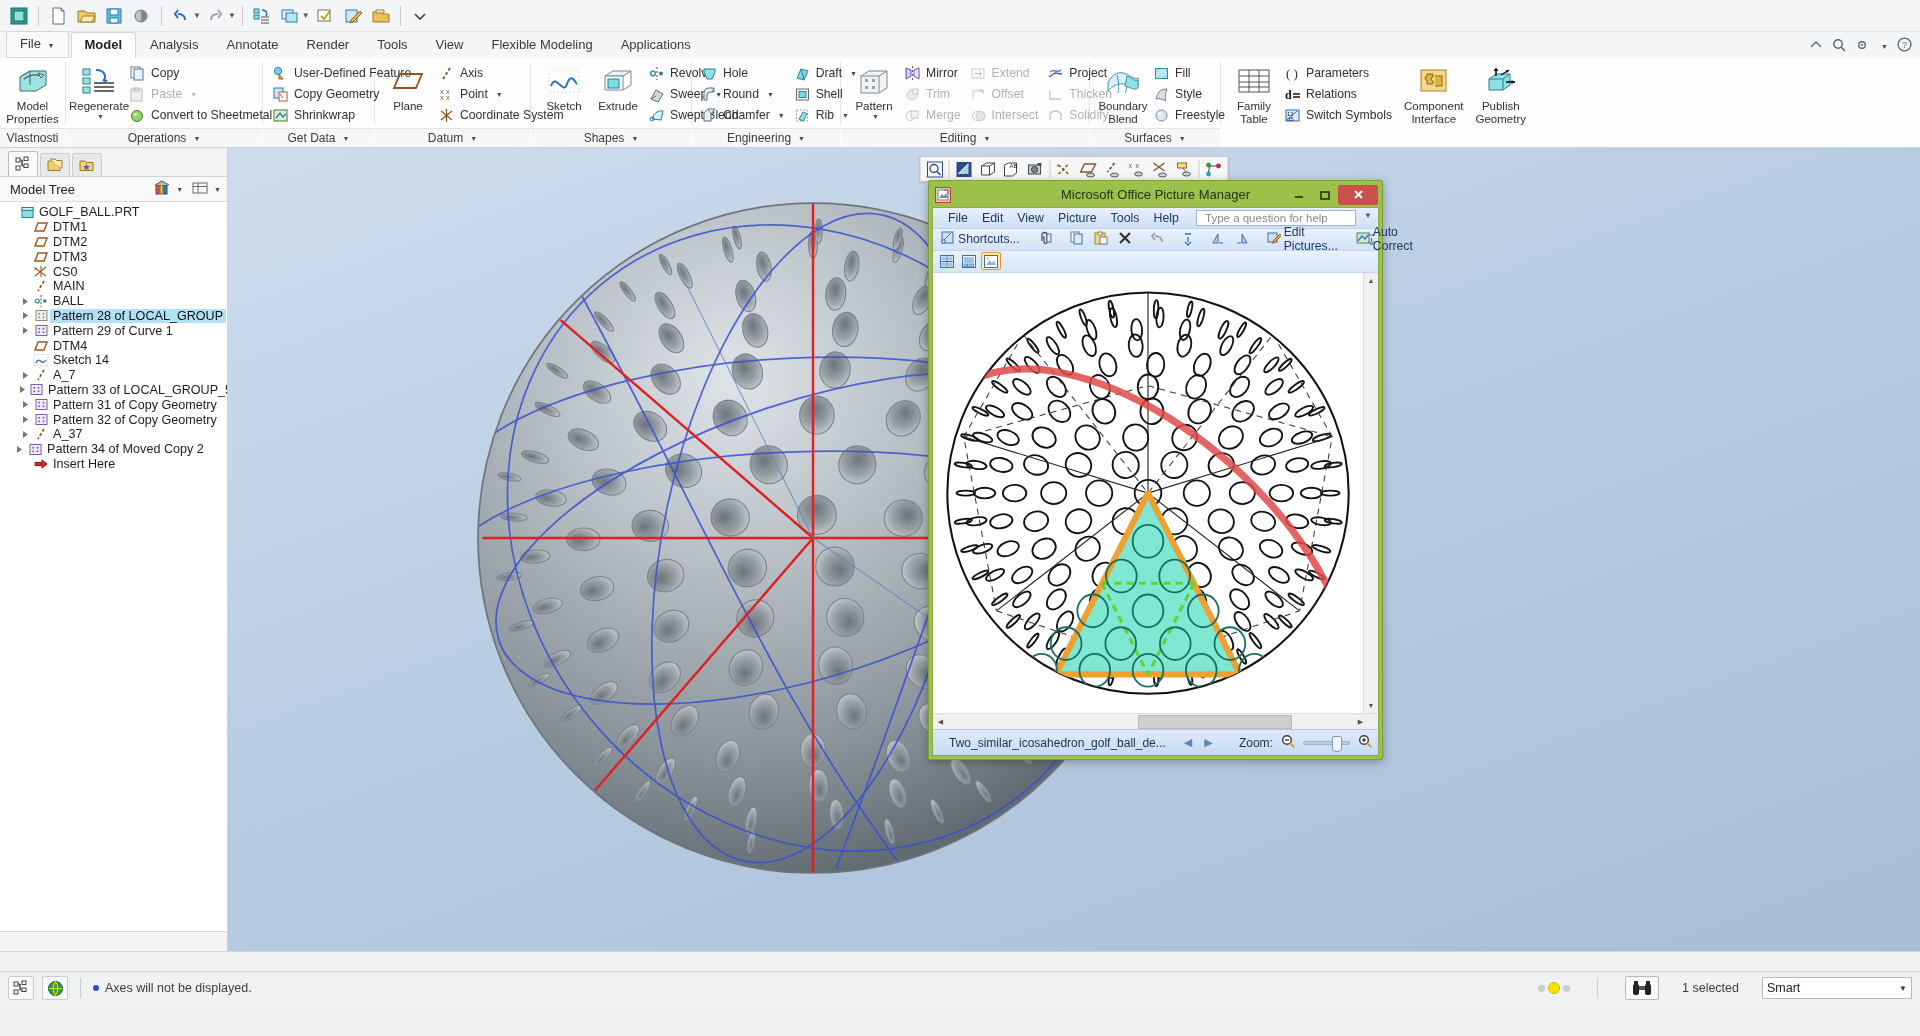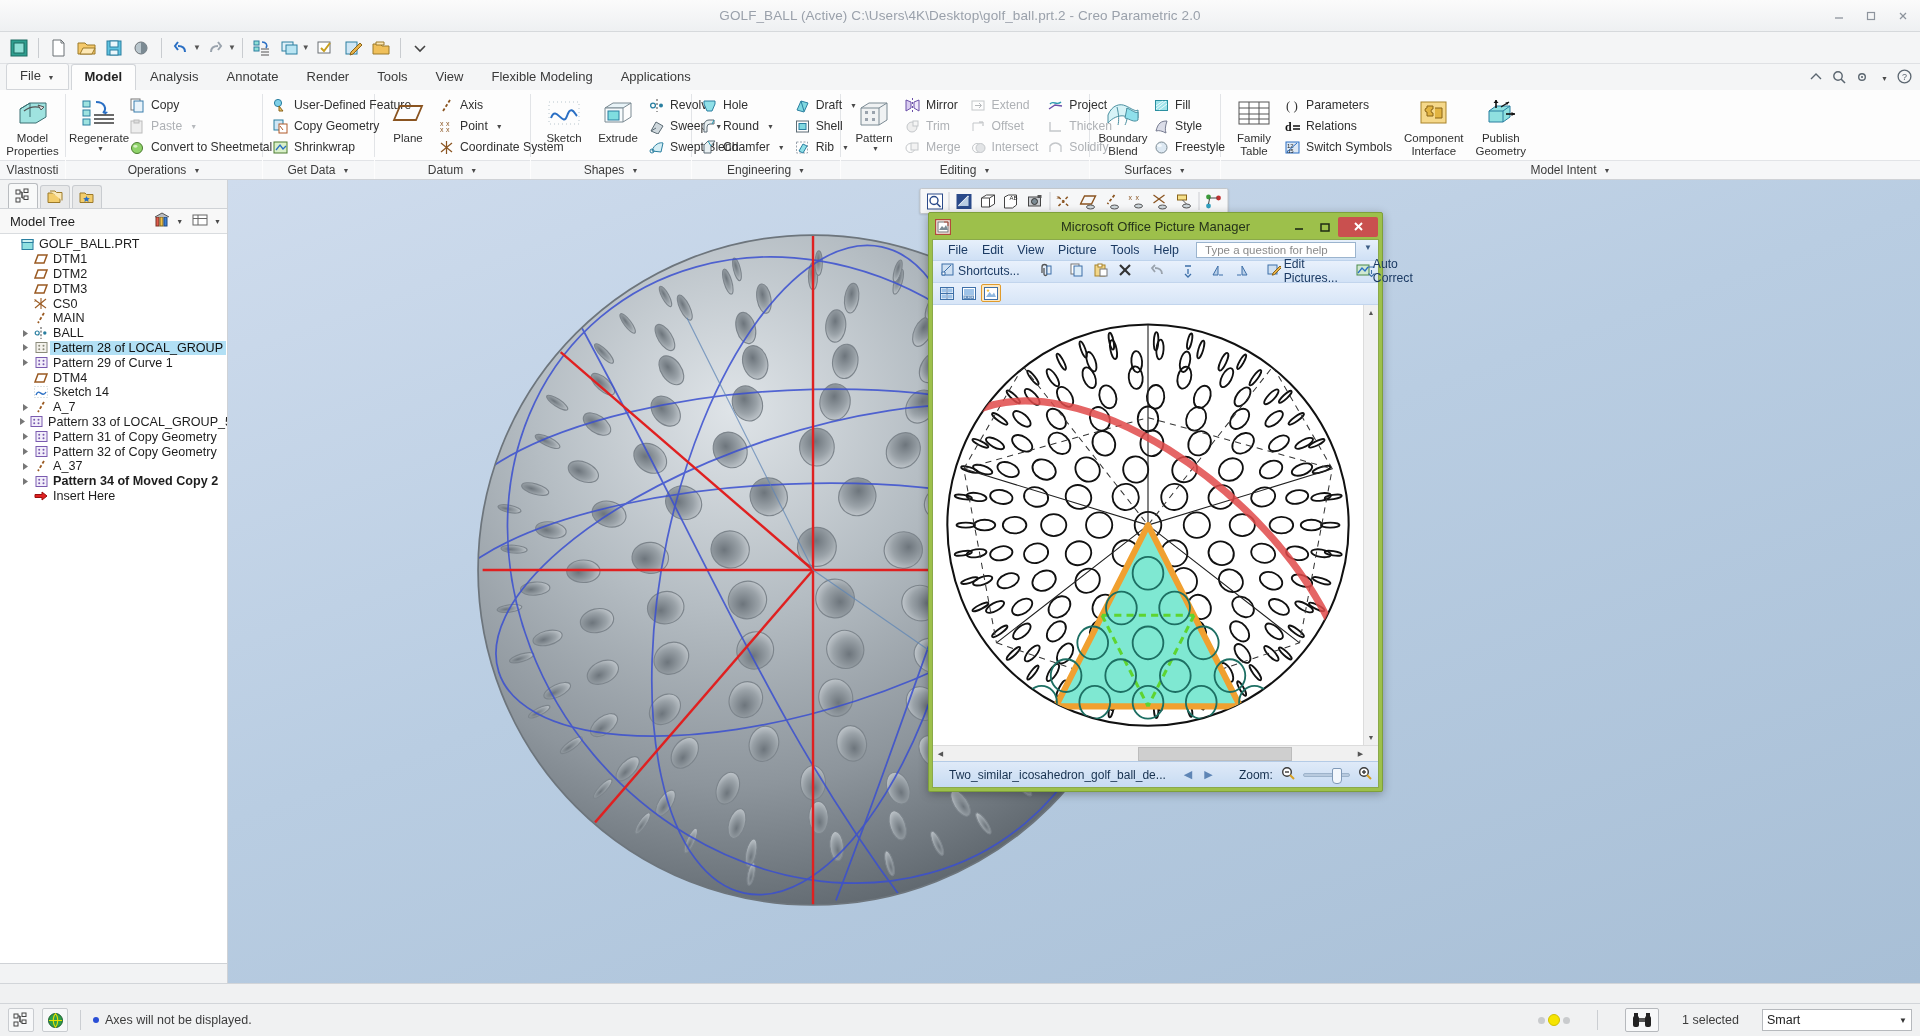--- a/index.html
+++ b/index.html
@@ -184,41 +184,20 @@
                justify-content:space-between; }
   .smart-sel .cv { font-size:8px; color:#333; }
   .binoc { width:34px; height:24px; border:1px solid #b6b9bd; background:#f7f8f9;
            display:flex; align-items:center; justify-content:center; border-radius:2px;}
 </style>
 </head>
 <body>
 
 <div class="app">
 
-  <div class="titlebar">
-    <div class="title-text">GOLF_BALL (Active) C:\Users\4K\Desktop\golf_ball.prt.2 - Creo Parametric 2.0</div>
-    <div class="win-btns">
-      <div class="win-btn">
-        <svg width="12" height="12">
-            <line x1="2" y1="8" x2="10" y2="8" stroke="#8d949d" stroke-width="1.3"></line>
-          </svg>
-      </div>
-      <div class="win-btn">
-        <svg width="12" height="12">
-            <rect x="2.5" y="2.5" width="7" height="7" fill="none" stroke="#8d949d" stroke-width="1.2"></rect>
-          </svg>
-      </div>
-      <div class="win-btn">
-        <svg width="12" height="12">
-            <line x1="3" y1="3" x2="9" y2="9" stroke="#8d949d" stroke-width="1.3"></line>
-            <line x1="9" y1="3" x2="3" y2="9" stroke="#8d949d" stroke-width="1.3"></line>
-          </svg>
-      </div>
-    </div>
-  </div>
 
   <div class="qat">
     <div class="qat-btn">
       <svg width="18" height="18">
           <rect x="1" y="1" width="16" height="16" fill="#2f9e8f" stroke="#1c6b60"></rect>
           <rect x="4" y="4" width="10" height="10" fill="#8fe0d6"></rect>
           <rect x="4" y="4" width="10" height="10" fill="none" stroke="#1c6b60"></rect>
         </svg>
     </div>
     <div class="qat-sep"></div>
@@ -865,24 +844,20 @@
                 <path d="M12 1l-2.5 3h5z" fill="#111"></path>
                 <line x1="17" y1="8" x2="25" y2="3" stroke="#111" stroke-width="1.4"></line>
                 <path d="M25 3l-3.6.4 1.6 2.6z" fill="#111"></path>
                 <line x1="22" y1="15" x2="31" y2="15" stroke="#111" stroke-width="1.6"></line>
                 <path d="M31 15l-3.5-2v4z" fill="#111"></path>
               </svg>
           </div>
           <div class="lb">Publish<br>Geometry</div>
         </div>
       </div>
-      <div class="grp-foot">
-        <span>Model Intent</span>
-        <span class="caret">▼</span>
-      </div>
     </div>
 
   </div>
 
   <div class="main">
 
     <div class="nav">
       <div class="nav-tabs">
         <div class="nav-tab active">
           <svg width="16" height="16">
@@ -1126,21 +1101,21 @@
                 <path d="M2 1l5 3.5L2 8z" fill="#777"></path>
               </svg>
             </span>
             <span class="tic">
               <svg width="12" height="12">
                 <line x1="9" y1="1" x2="3" y2="11" stroke="#9a5a22" stroke-width="1.8" stroke-dasharray="3,2"></line>
               </svg>
             </span>
             <span class="tlb">A_37</span>
           </div>
-          <div class="trow" style="padding-left: 18px; font-weight: bold;">
+          <div class="trow" style="padding-left: 12px;">
             <span class="texp">
               <svg width="9" height="9">
                 <path d="M2 1l5 3.5L2 8z" fill="#777"></path>
               </svg>
             </span>
             <span class="tic">
               <svg width="13" height="13">
                 <rect x="1" y="1.5" width="11" height="10" fill="#f2eefa" stroke="#7a5ab0"></rect>
                 <circle cx="4.2" cy="4.7" r="1" fill="#7a5ab0"></circle>
                 <circle cx="8.5" cy="4.7" r="1" fill="#7a5ab0"></circle>

